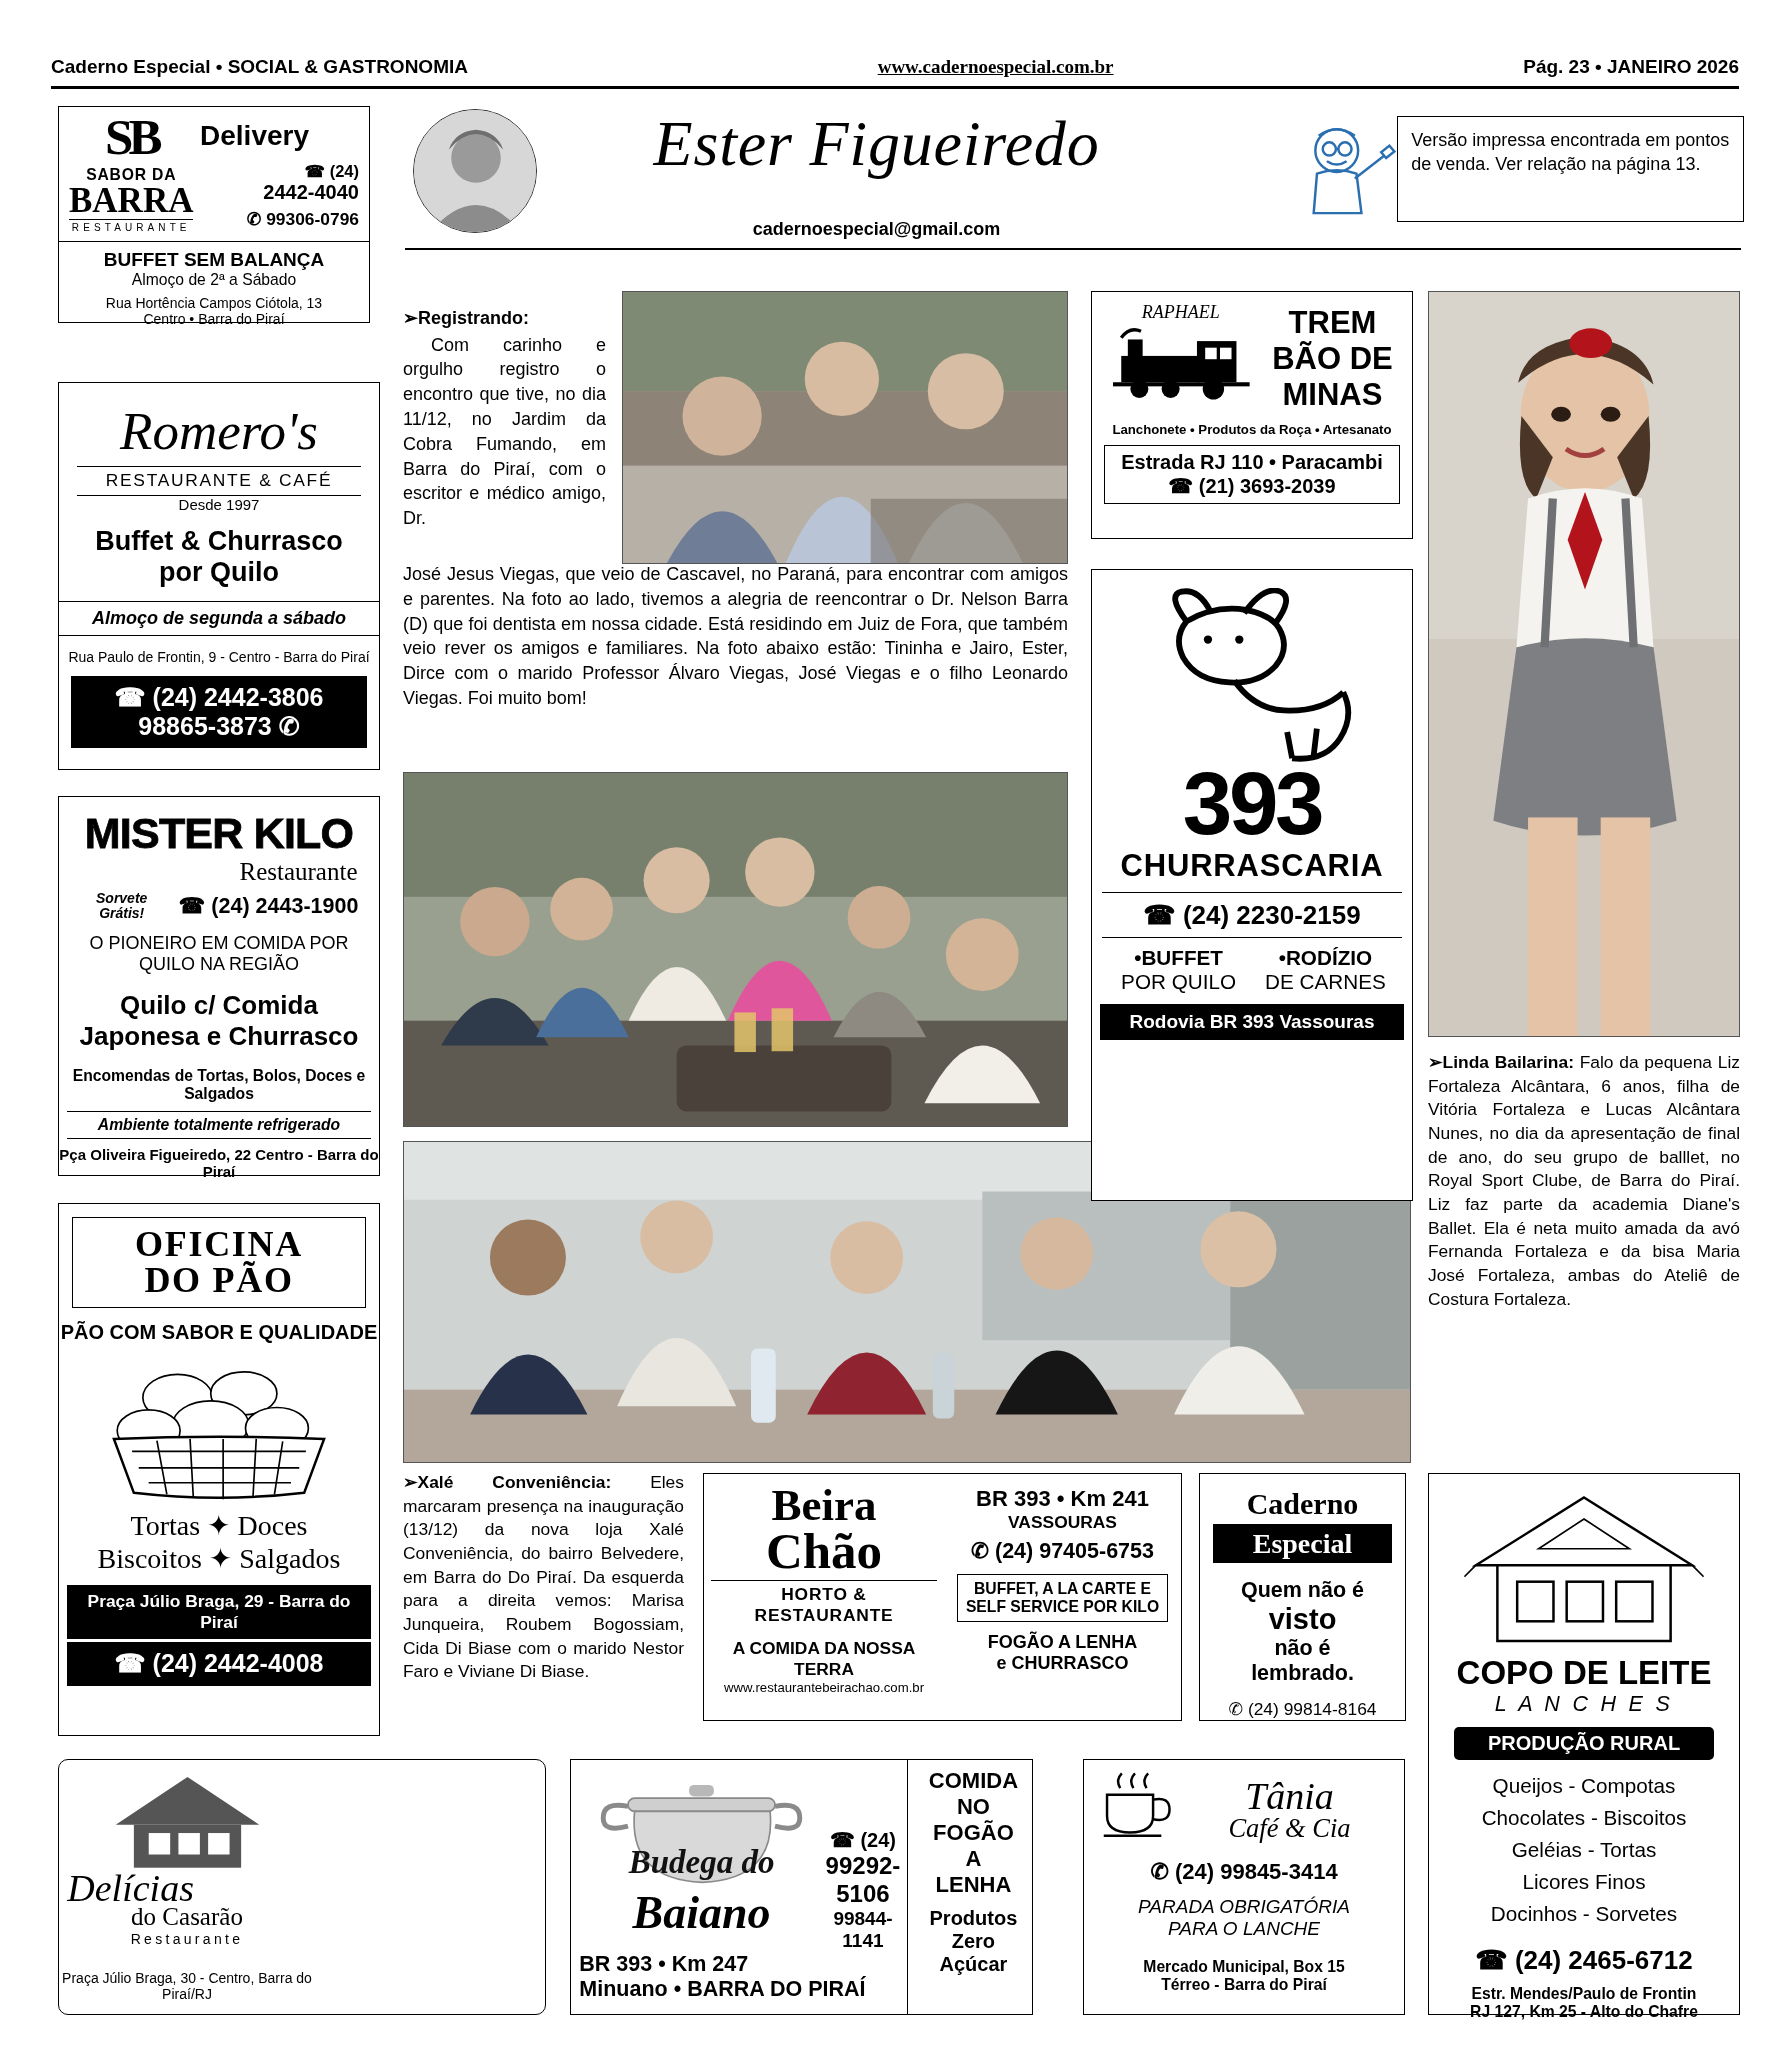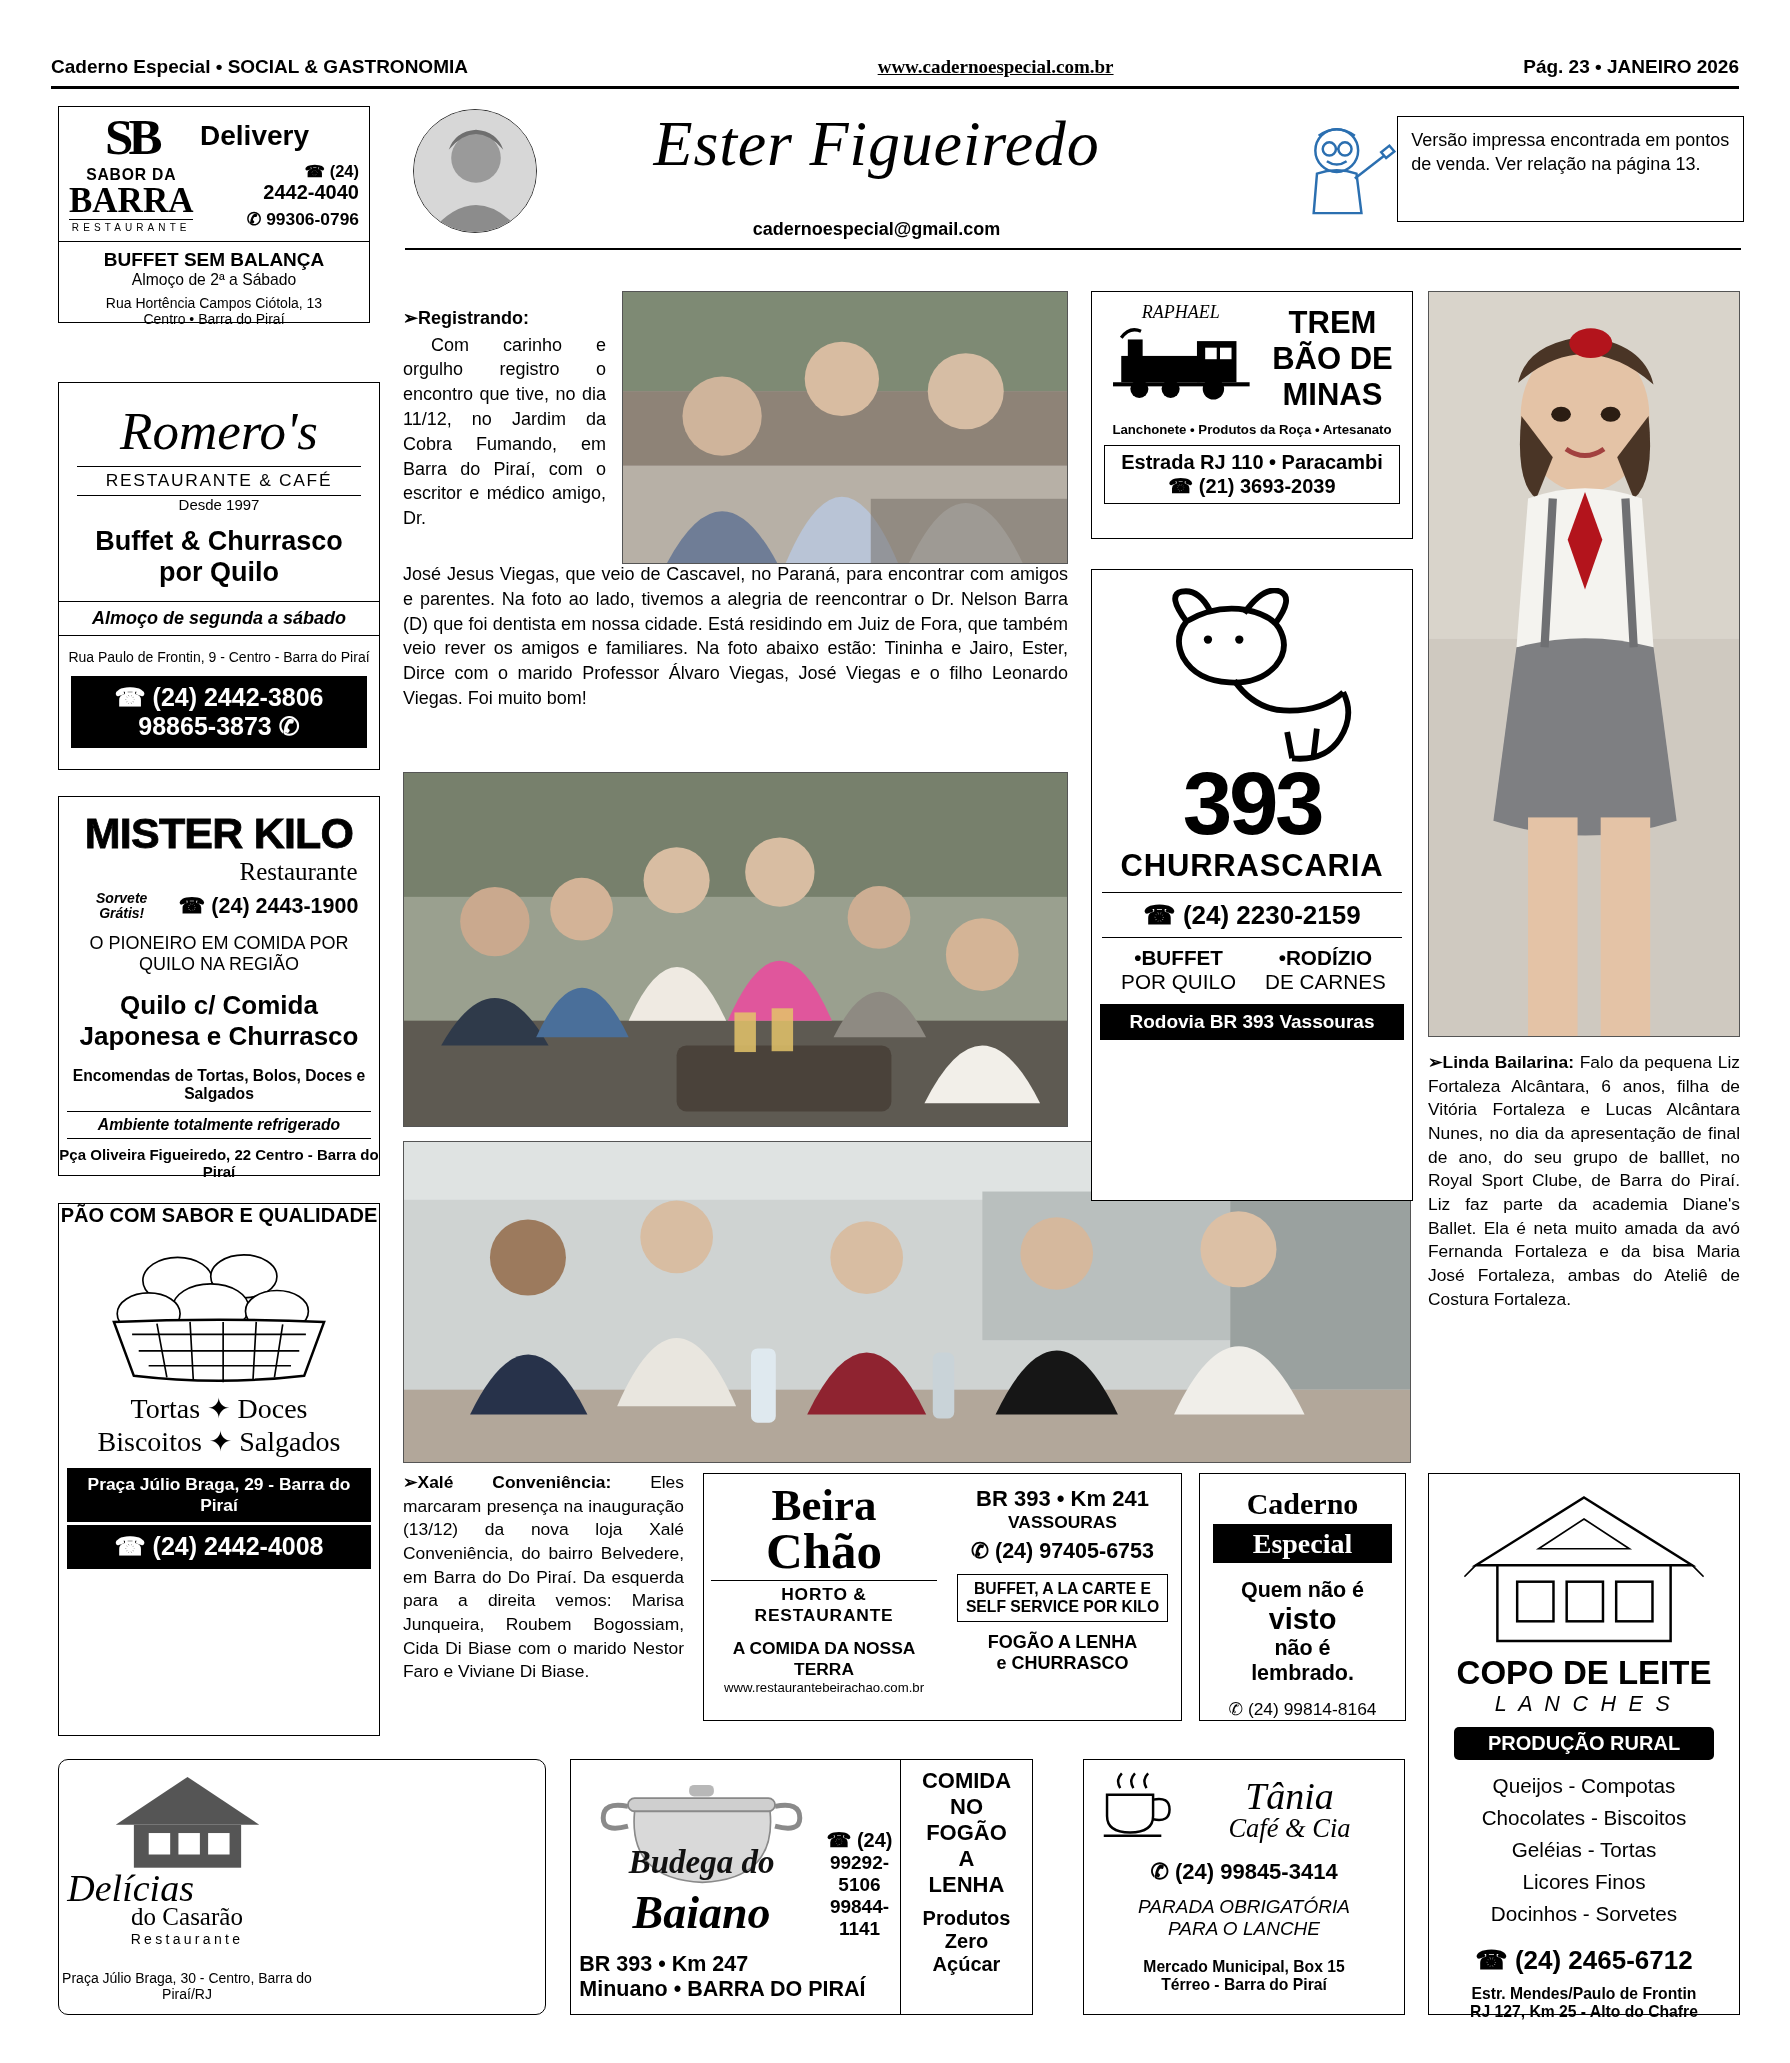--- a/index.html
+++ b/index.html
@@ -156,20 +156,24 @@
     <div class="center" style="font-size:18px; margin-top:11.6px;">O PIONEIRO EM COMIDA POR</div>
     <div class="center" style="font-size:18px;">QUILO NA REGIÃO</div>
     <div class="center b" style="font-size:26px; margin-top:15px;">Quilo c/ Comida</div>
     <div class="center b" style="font-size:26px;">Japonesa e Churrasco</div>
     <div class="center b" style="font-size:15.7px; margin-top:15px;">Encomendas de Tortas, Bolos, Doces e Salgados</div>
     <div class="center b i" style="font-size:15.7px; border-top:0.8px solid #000; border-bottom:0.8px solid #000; margin:8.3px 8.3px 0 8.3px; padding:4.1px 0;">Ambiente totalmente refrigerado</div>
     <div class="center b" style="font-size:15px; margin-top:6.6px;">Pça Oliveira Figueiredo, 22 Centro - Barra do Piraí</div>
   </div>
 
   <div class="box" id="ad-oficina">
+    <div style="border:1.7px solid #000; margin:13.2px; padding:8.3px 0; background:#fff;">
+      <div class="center serif b" style="font-size:36px; line-height:1.0; letter-spacing:1.7px;">OFICINA</div>
+      <div class="center serif b" style="font-size:36px; line-height:1.0; letter-spacing:1.7px;">DO PÃO</div>
+    </div>
     <div class="center b" style="font-size:20px;">PÃO COM SABOR E QUALIDADE</div>
     <div style="height:165px; display:flex; align-items:center; justify-content:center;">
       <svg width="240" height="149" viewBox="0 0 290 180">
         <ellipse cx="95" cy="55" rx="42" ry="28" fill="#fff" stroke="#000" stroke-width="2"></ellipse>
         <ellipse cx="175" cy="50" rx="40" ry="26" fill="#fff" stroke="#000" stroke-width="2"></ellipse>
         <ellipse cx="135" cy="88" rx="46" ry="29" fill="#fff" stroke="#000" stroke-width="2"></ellipse>
         <ellipse cx="60" cy="95" rx="38" ry="25" fill="#fff" stroke="#000" stroke-width="2"></ellipse>
         <ellipse cx="215" cy="92" rx="38" ry="25" fill="#fff" stroke="#000" stroke-width="2"></ellipse>
         <path d="M18 105 Q145 100 272 105 L248 170 Q145 182 42 170 Z" fill="#fff" stroke="#000" stroke-width="3"></path>
         <path d="M40 120 L250 120 M48 140 L242 140 M60 158 L232 158" stroke="#000" stroke-width="2"></path>
@@ -485,21 +489,21 @@
               </svg>
             </div>
             <div class="serif b i" style="font-size:33px; text-align:center; margin-top:-50px; color:#111;">Budega do</div>
             <div class="serif b i" style="font-size:46px; text-align:center; margin-top:5px;">Baiano</div>
           </div>
           <div style="flex:1; padding-top:58px; text-align:center;">
             <div class="b" style="font-size:20px;">
               <span>☎</span>
               <span>(24)</span>
             </div>
-            <div class="b" style="font-size:19px;">99292-5106</div>
+            <div class="b" style="font-size:24px;">99292-5106</div>
             <div class="b" style="font-size:19px;">99844-1141</div>
           </div>
         </div>
         <div style="position:absolute; bottom:11.6px; left:8.3px;">
           <div class="b" style="font-size:21.5px;">BR  393 • Km 247</div>
           <div class="b" style="font-size:21.5px;">Minuano  •  BARRA DO PIRAÍ</div>
         </div>
       </div>
       <div style="flex:0 0 132px; border-left:1.7px solid #000; text-align:center; padding-top:8.3px;">
         <div class="b" style="font-size:22px;">COMIDA</div>

